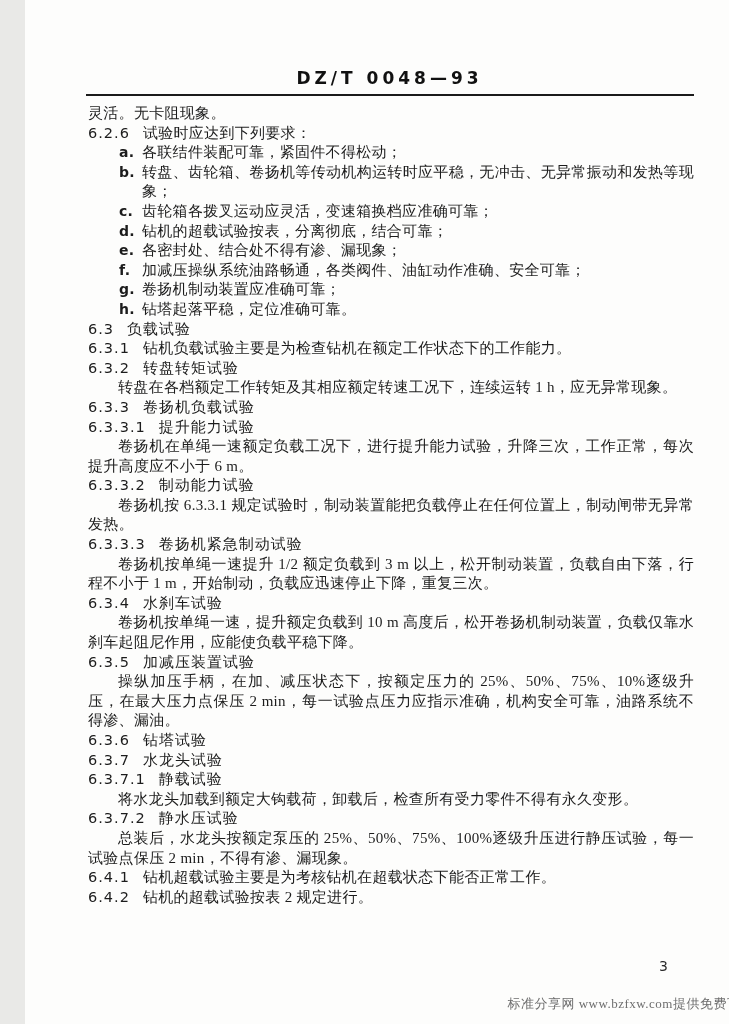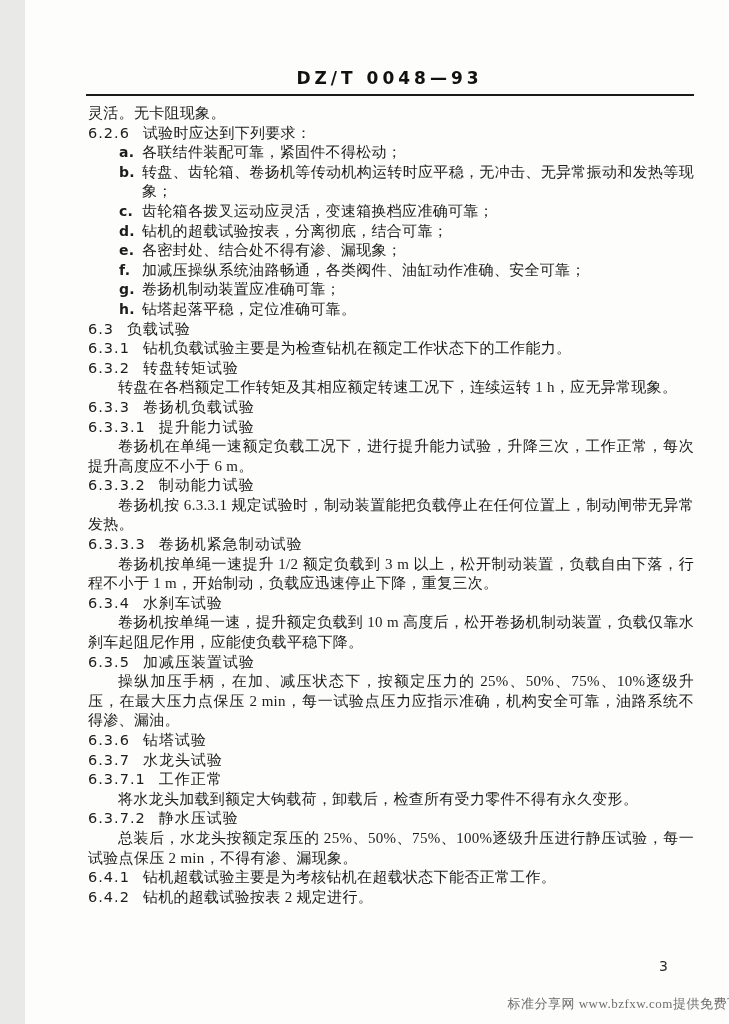--- a/index.html
+++ b/index.html
@@ -129,21 +129,21 @@
       <div class="line clause bold-title"><span class="cnum">6.3.3.2</span><span class="ctext">制动能力试验</span></div>
       <div class="line para">卷扬机按 6.3.3.1 规定试验时，制动装置能把负载停止在任何位置上，制动闸带无异常发热。</div>
       <div class="line clause bold-title"><span class="cnum">6.3.3.3</span><span class="ctext">卷扬机紧急制动试验</span></div>
       <div class="line para">卷扬机按单绳一速提升 1/2 额定负载到 3 m 以上，松开制动装置，负载自由下落，行程不小于 1 m，开始制动，负载应迅速停止下降，重复三次。</div>
       <div class="line clause bold-title"><span class="cnum">6.3.4</span><span class="ctext">水刹车试验</span></div>
       <div class="line para">卷扬机按单绳一速，提升额定负载到 10 m 高度后，松开卷扬机制动装置，负载仅靠水刹车起阻尼作用，应能使负载平稳下降。</div>
       <div class="line clause bold-title"><span class="cnum">6.3.5</span><span class="ctext">加减压装置试验</span></div>
       <div class="line para">操纵加压手柄，在加、减压状态下，按额定压力的 25%、50%、75%、10%逐级升压，在最大压力点保压 2 min，每一试验点压力应指示准确，机构安全可靠，油路系统不得渗、漏油。</div>
       <div class="line clause bold-title"><span class="cnum">6.3.6</span><span class="ctext">钻塔试验</span></div>
       <div class="line clause bold-title"><span class="cnum">6.3.7</span><span class="ctext">水龙头试验</span></div>
-      <div class="line clause bold-title"><span class="cnum">6.3.7.1</span><span class="ctext">工作正常</span></div>
+      <div class="line clause bold-title"><span class="cnum">6.3.7.1</span><span class="ctext">静载试验</span></div>
       <div class="line para">将水龙头加载到额定大钩载荷，卸载后，检查所有受力零件不得有永久变形。</div>
       <div class="line clause bold-title"><span class="cnum">6.3.7.2</span><span class="ctext">静水压试验</span></div>
       <div class="line para">总装后，水龙头按额定泵压的 25%、50%、75%、100%逐级升压进行静压试验，每一试验点保压 2 min，不得有渗、漏现象。</div>
       <div class="line clause"><span class="cnum">6.4.1</span><span class="ctext">钻机超载试验主要是为考核钻机在超载状态下能否正常工作。</span></div>
       <div class="line clause"><span class="cnum">6.4.2</span><span class="ctext">钻机的超载试验按表 2 规定进行。</span></div>
     </div>
 
   <div class="page-num">3</div>
   <div class="watermark">标准分享网 www.bzfxw.com提供免费下载</div>
 </div>

